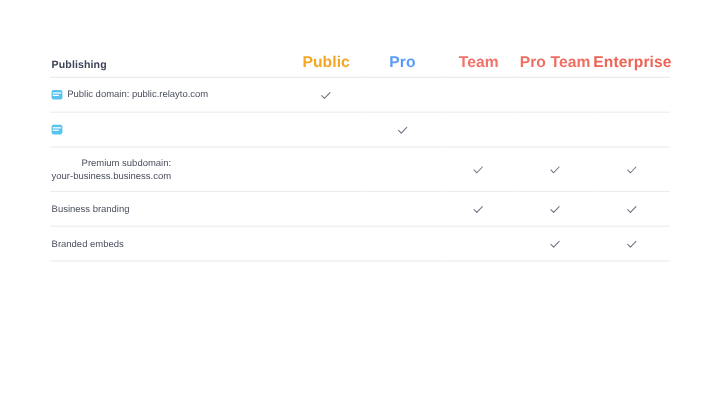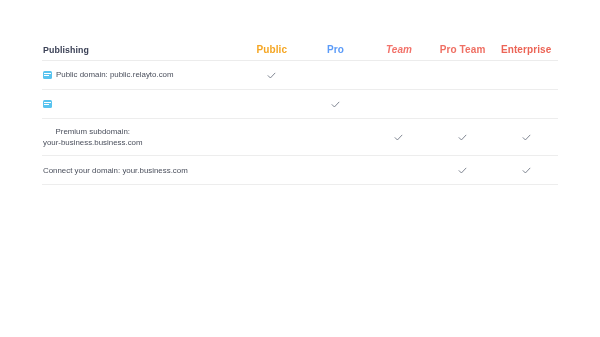--- a/index.html
+++ b/index.html
@@ -30,21 +30,21 @@
   }
 
   table.compare {
     width: 100%;
     border-collapse: collapse;
     table-layout: fixed;
   }
 
   
   thead th {
-    font-size: 10px;
+    font-size: 13px;
     font-weight: 600;
     padding: 0 0 5px 0;
     vertical-align: bottom;
     letter-spacing: 0.1px;
     white-space: nowrap;
   }
   thead th.feature-head {
     text-align: left;
     color: #3c4257;
     font-size: 8.8px;
@@ -61,21 +61,21 @@
   }
   tbody td {
     font-size: 7.9px;
     color: #4a4f5c;
     padding: 7px 0 7px 0;
     vertical-align: middle;
     text-align: center;
     height: 14px;
   }
   tbody td.feature {
-    text-align: center;
+    text-align: right;
     padding-left: 1px;
     line-height: 1.42;
   }
 
   .feature-inner {
     display: flex;
     align-items: center;
     gap: 4px;
   }
   .feature-text {
@@ -136,21 +136,21 @@
           <col class="c-plan">
           <col class="c-plan">
           <col class="c-plan">
           <col class="c-plan">
       </colgroup>
       <thead>
         <tr>
           <th class="feature-head">Publishing</th>
           <th style="color: rgb(245, 166, 35);">Public</th>
           <th style="color: rgb(91, 155, 248);">Pro</th>
-          <th style="color: rgb(242, 115, 107); font-style: italic;">Team</th>
+          <th style="color: rgb(242, 115, 107);">Team</th>
           <th style="color: rgb(239, 111, 99);">Pro Team</th>
           <th style="color: rgb(236, 100, 86);">Enterprise</th>
         </tr>
       </thead>
       <tbody id="tbody">
           <tr>
             <td class="feature">
               <div class="feature-inner">
                 <span class="win-icon"></span>
                 <span class="feature-text">
@@ -198,21 +198,41 @@
                   <path d="M3 8.2 L6.4 11.6 L13 4.6" fill="none" stroke="#6b7280" stroke-width="1.25" stroke-linecap="round" stroke-linejoin="round"></path>
                 </svg></span></td>
             <td><span class="check"><svg viewBox="0 0 16 16" width="11" height="11">
                   <path d="M3 8.2 L6.4 11.6 L13 4.6" fill="none" stroke="#6b7280" stroke-width="1.25" stroke-linecap="round" stroke-linejoin="round"></path>
                 </svg></span></td>
           </tr>
           <tr>
             <td class="feature">
               <div class="feature-inner">
                 <span class="feature-text">
-                  <span class="line">Connect your domain: your.business.com</span>
+                  <span class="line">Business branding</span>
+                </span>
+              </div>
+            </td>
+            <td></td>
+            <td></td>
+            <td><span class="check"><svg viewBox="0 0 16 16" width="11" height="11">
+                  <path d="M3 8.2 L6.4 11.6 L13 4.6" fill="none" stroke="#6b7280" stroke-width="1.25" stroke-linecap="round" stroke-linejoin="round"></path>
+                </svg></span></td>
+            <td><span class="check"><svg viewBox="0 0 16 16" width="11" height="11">
+                  <path d="M3 8.2 L6.4 11.6 L13 4.6" fill="none" stroke="#6b7280" stroke-width="1.25" stroke-linecap="round" stroke-linejoin="round"></path>
+                </svg></span></td>
+            <td><span class="check"><svg viewBox="0 0 16 16" width="11" height="11">
+                  <path d="M3 8.2 L6.4 11.6 L13 4.6" fill="none" stroke="#6b7280" stroke-width="1.25" stroke-linecap="round" stroke-linejoin="round"></path>
+                </svg></span></td>
+          </tr>
+          <tr>
+            <td class="feature">
+              <div class="feature-inner">
+                <span class="feature-text">
+                  <span class="line">Branded embeds</span>
                 </span>
               </div>
             </td>
             <td></td>
             <td></td>
             <td></td>
             <td><span class="check"><svg viewBox="0 0 16 16" width="11" height="11">
                   <path d="M3 8.2 L6.4 11.6 L13 4.6" fill="none" stroke="#6b7280" stroke-width="1.25" stroke-linecap="round" stroke-linejoin="round"></path>
                 </svg></span></td>
             <td><span class="check"><svg viewBox="0 0 16 16" width="11" height="11">

